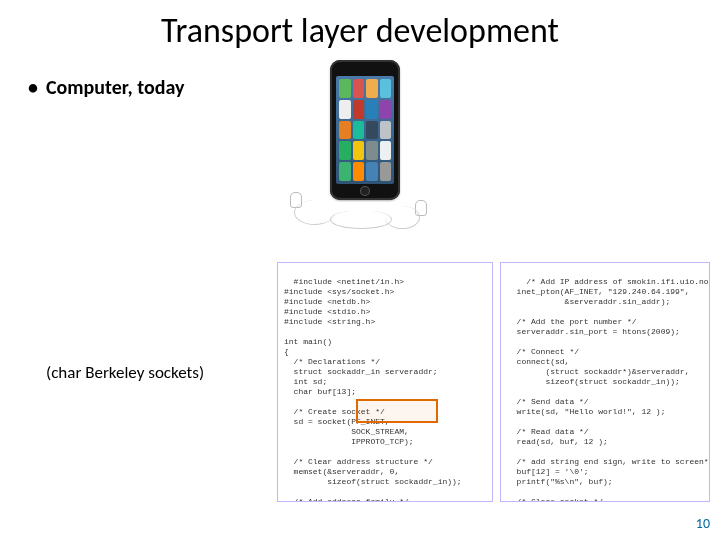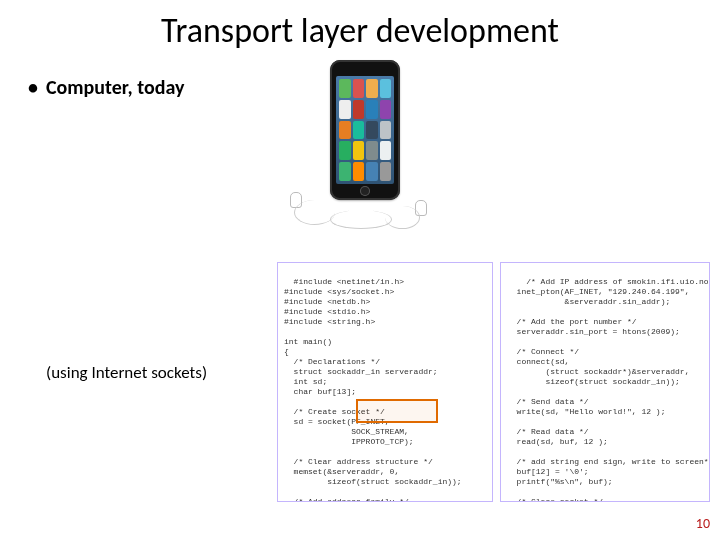--- a/index.html
+++ b/index.html
@@ -43,21 +43,21 @@
   }
   .subline {
     position: absolute;
     font-size: 17px;
   }
   .page-num {
     position: absolute;
     right: 10px;
     bottom: 8px;
     font-size: 14px;
-    color: #b91c1c;
+    color: #0369a1;
   }
 
   
   .phone-wrap {
     position: absolute;
     left: 290px;
     top: 60px;
     width: 160px;
     height: 170px;
   }
@@ -174,21 +174,21 @@
     <div class="home"></div>
   </div>
   <div class="earbud l"></div>
   <div class="earbud r"></div>
   <div class="cable c1"></div>
   <div class="cable c2"></div>
   <div class="cable c3"></div>
 </div>
 
 
-<div class="subline" style="left:46px; top:362px;">(using Internet sockets)</div>
+<div class="subline" style="left:46px; top:362px;">(char Berkeley sockets)</div>
 
 <div class="code-pane left">
   <span>#include &lt;netinet/in.h&gt;
 #include &lt;sys/socket.h&gt;
 #include &lt;netdb.h&gt;
 #include &lt;stdio.h&gt;
 #include &lt;string.h&gt;
 
 int main()
 {

